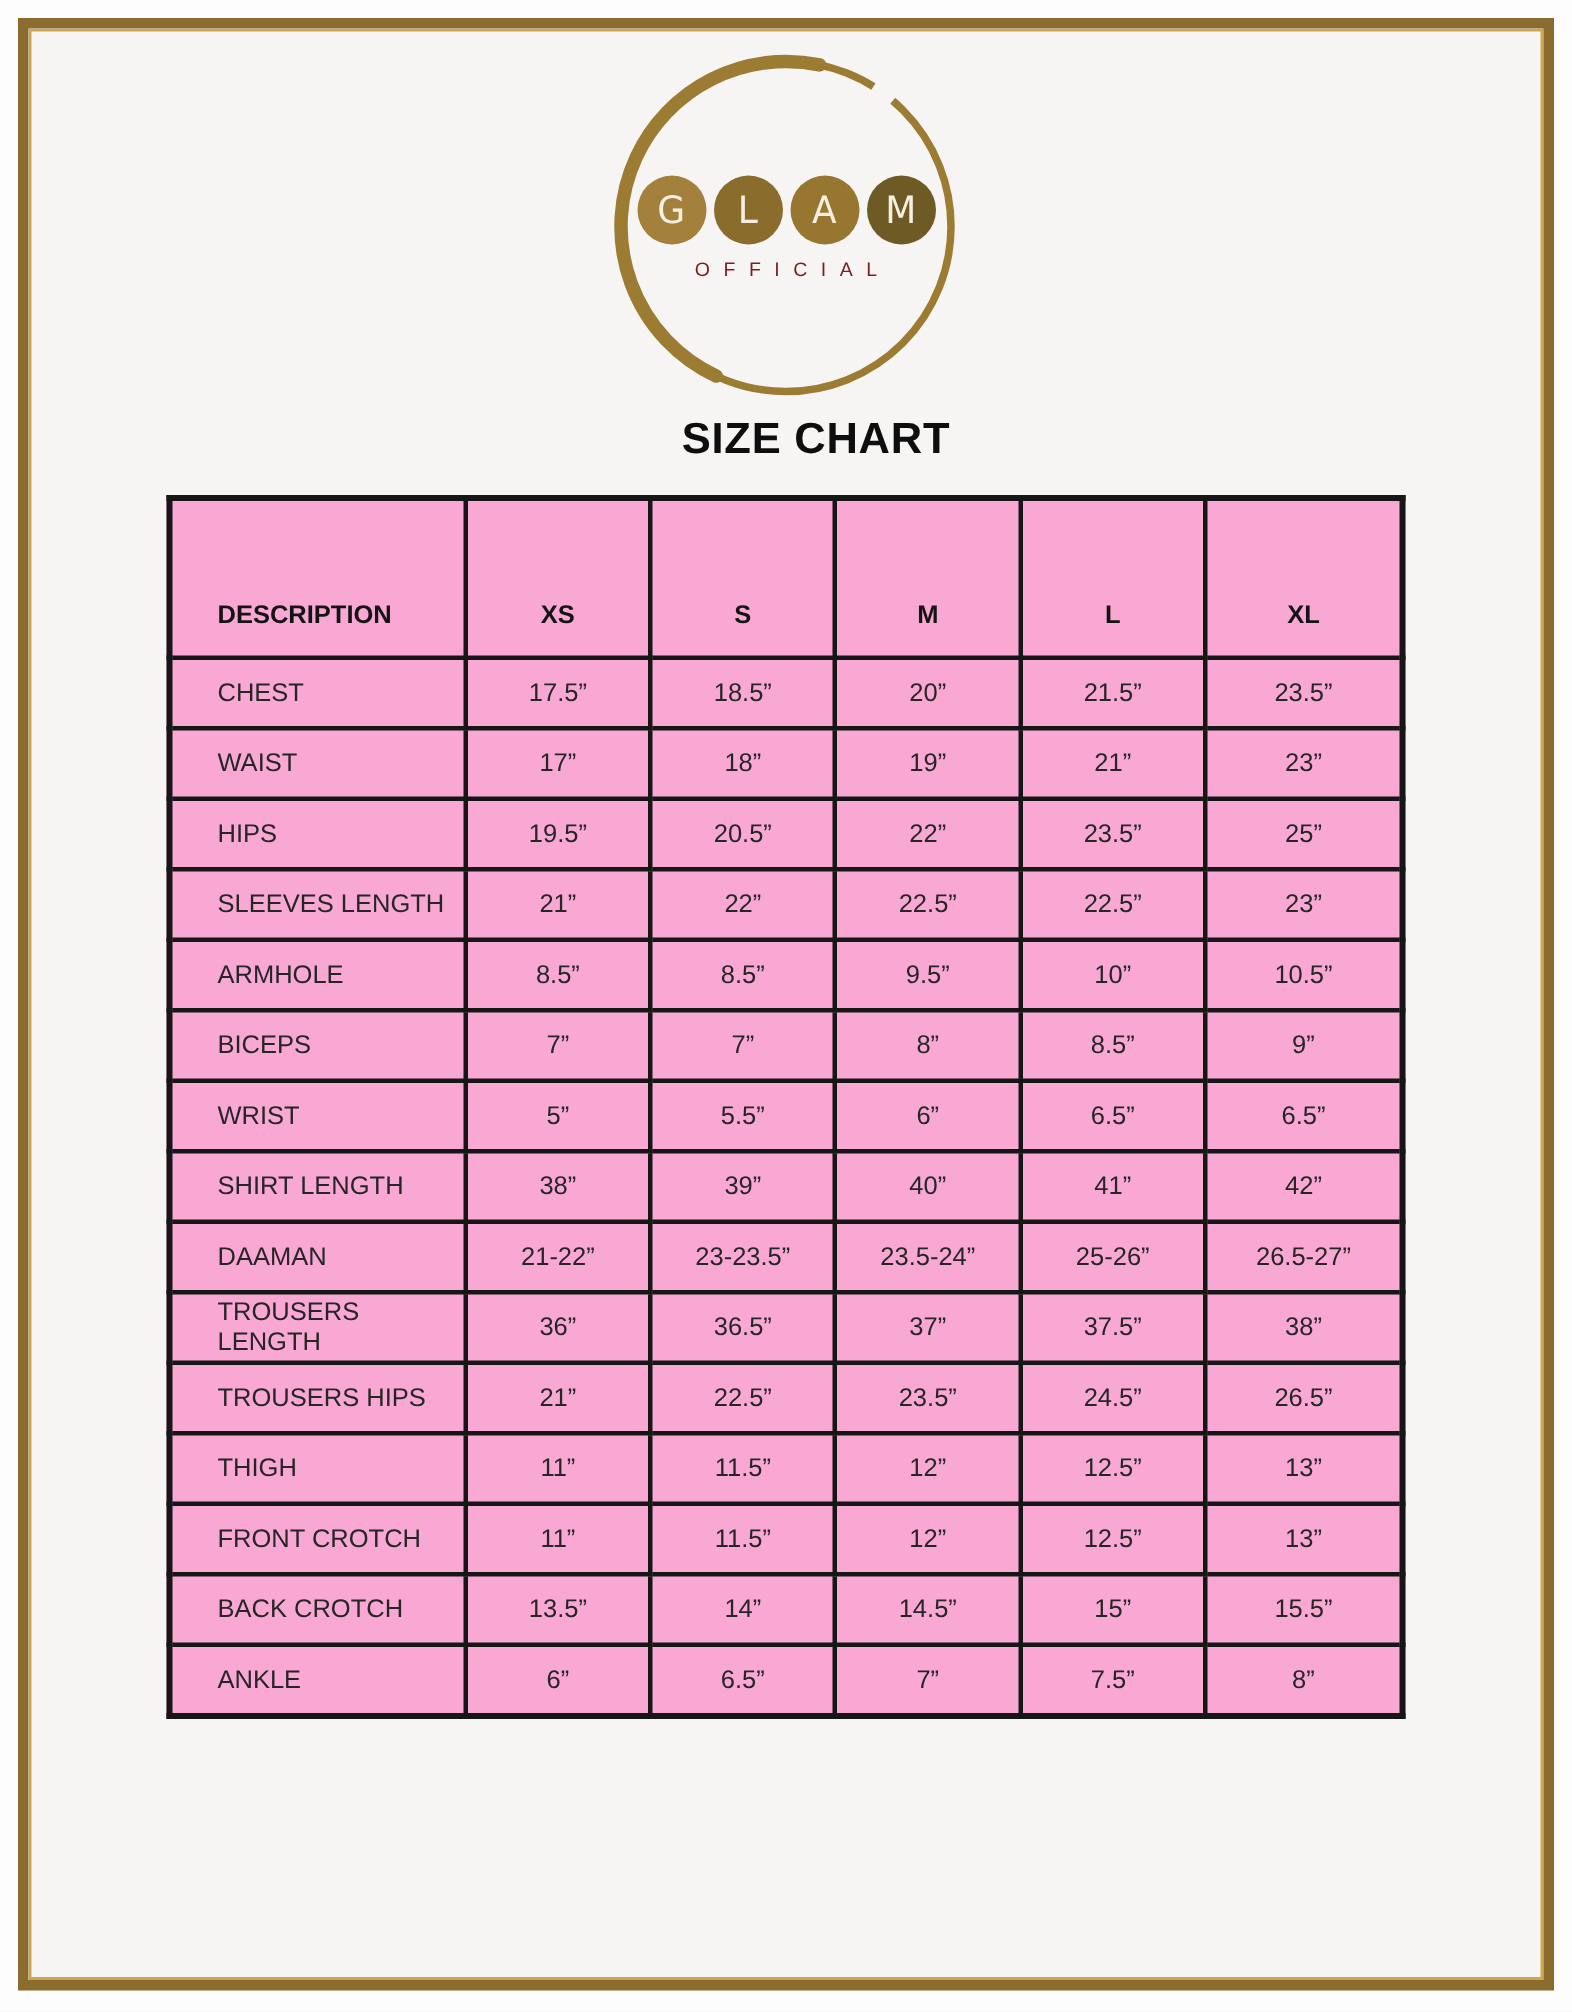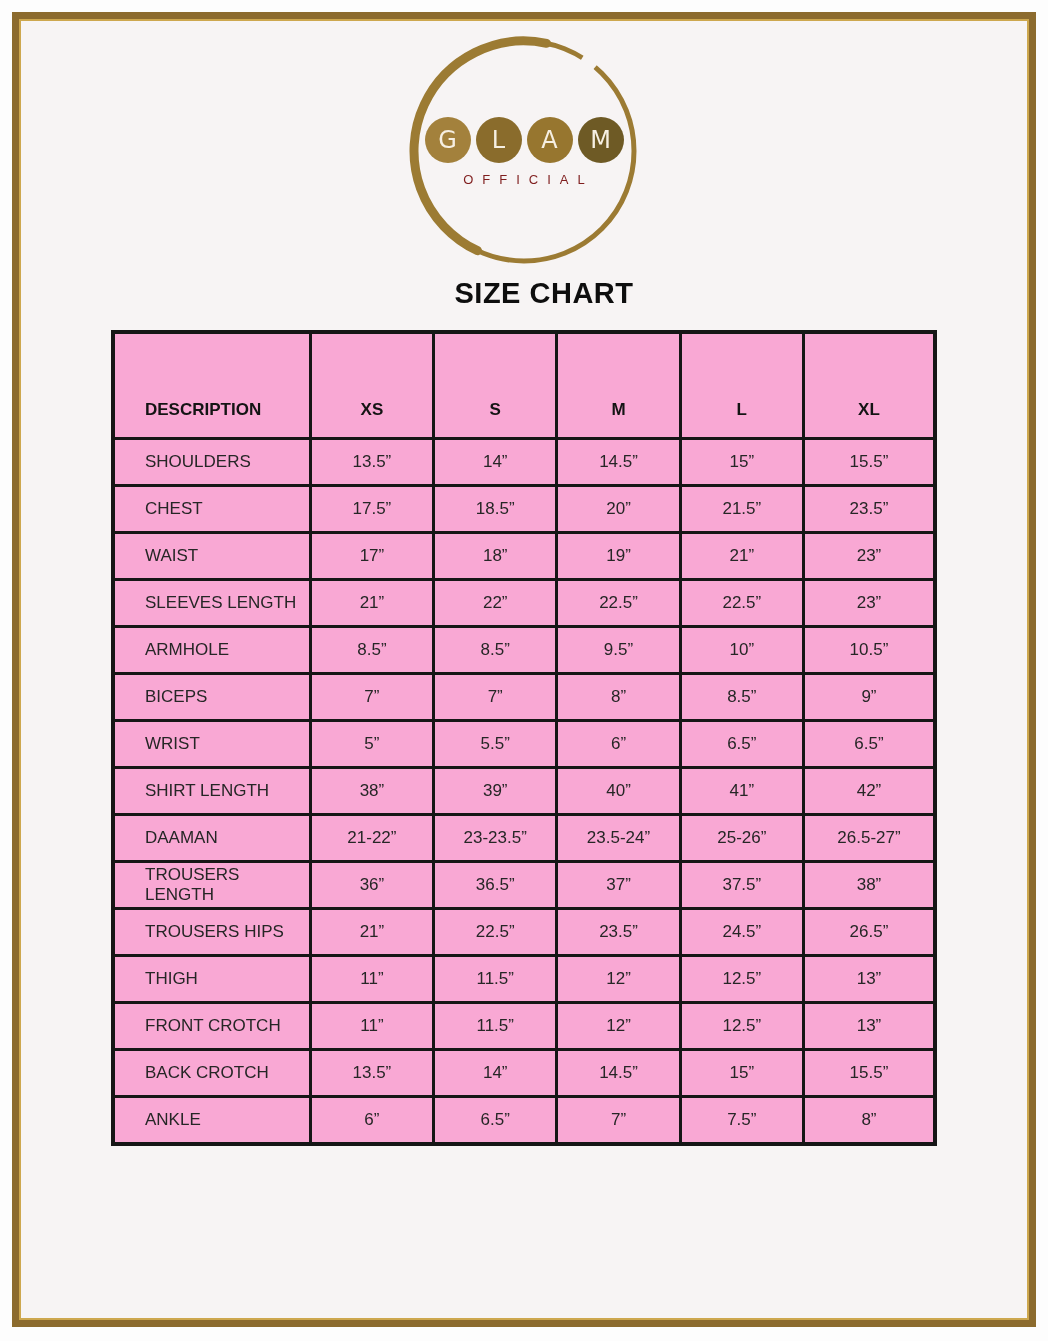--- a/index.html
+++ b/index.html
@@ -144,44 +144,44 @@
           <th class="desc">DESCRIPTION</th>
           <th>XS</th>
           <th>S</th>
           <th>M</th>
           <th>L</th>
           <th>XL</th>
         </tr>
     </thead>
     <tbody>
         <tr>
-          <td class="desc">SHOULDERS</td>
-          <td>13.5”</td>
-          <td>14”</td>
-          <td>14.5”</td>
-          <td>15”</td>
-          <td>15.5”</td>
-        </tr>
-        <tr>
           <td class="desc">CHEST</td>
           <td>17.5”</td>
           <td>18.5”</td>
           <td>20”</td>
           <td>21.5”</td>
           <td>23.5”</td>
         </tr>
         <tr>
           <td class="desc">WAIST</td>
           <td>17”</td>
           <td>18”</td>
           <td>19”</td>
           <td>21”</td>
           <td>23”</td>
         </tr>
         <tr>
+          <td class="desc">HIPS</td>
+          <td>19.5”</td>
+          <td>20.5”</td>
+          <td>22”</td>
+          <td>23.5”</td>
+          <td>25”</td>
+        </tr>
+        <tr>
           <td class="desc">SLEEVES LENGTH</td>
           <td>21”</td>
           <td>22”</td>
           <td>22.5”</td>
           <td>22.5”</td>
           <td>23”</td>
         </tr>
         <tr>
           <td class="desc">ARMHOLE</td>
           <td>8.5”</td>

